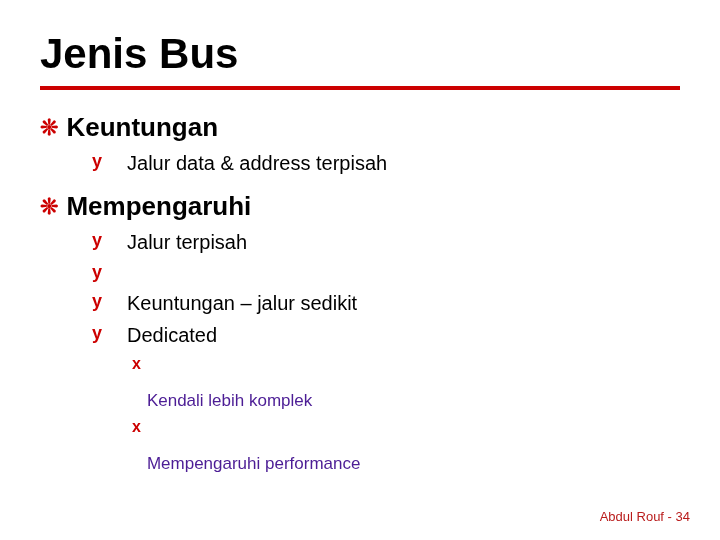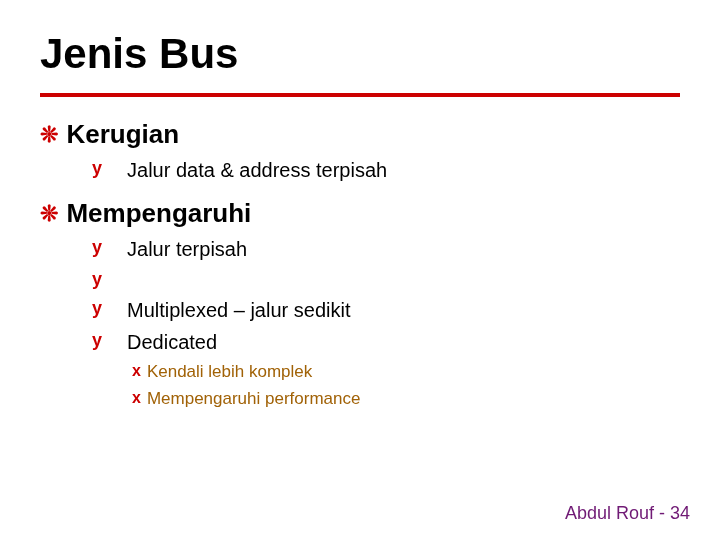--- a/index.html
+++ b/index.html
@@ -21,21 +21,21 @@
       height: 540px;
       background: #ffffff;
       padding: 30px 40px 20px 40px;
       position: relative;
     }
 
     .slide-title {
       font-size: 42px;
       font-weight: bold;
       color: #000000;
-      margin-bottom: 15px;
+      margin-bottom: 8px;
       font-family: Arial, sans-serif;
     }
 
     .red-divider {
       width: 100%;
       height: 4px;
       background: #cc0000;
       margin-bottom: 22px;
     }
 
@@ -101,43 +101,44 @@
     .sub-sub-bullet-icon {
       color: #cc0000;
       font-size: 16px;
       margin-right: 6px;
       line-height: 1.4;
       font-weight: bold;
     }
 
     .sub-sub-bullet-text {
       font-size: 17px;
-      color: #a16207;
+      color: #4c1d95;
       line-height: 1.4;
+      margin-top: 36px;
     }
 
     .footer {
       position: absolute;
       bottom: 16px;
       right: 30px;
-      font-size: 18px;
-      color: #701a75;
+      font-size: 13px;
+      color: #b91c1c;
     }
   </style>
 </head>
 <body>
 
 <div class="slide">
   <h1 class="slide-title">Jenis Bus</h1>
   <div class="red-divider"></div>
 
   <div class="section">
     <div class="main-bullet">
       <span class="main-bullet-icon">❊</span>
-      <span class="main-bullet-text">Kerugian</span>
+      <span class="main-bullet-text">Keuntungan</span>
     </div>
     <div class="sub-bullets">
       <div class="sub-bullet">
         <span class="sub-bullet-icon">y</span>
         <span class="sub-bullet-text">Jalur data &amp; address terpisah</span>
       </div>
     </div>
   </div>
 
   <div class="section">
@@ -148,21 +149,21 @@
     <div class="sub-bullets">
       <div class="sub-bullet">
         <span class="sub-bullet-icon">y</span>
         <span class="sub-bullet-text">Jalur terpisah</span>
       </div>
       <div class="sub-bullet">
         <span class="sub-bullet-icon">y</span>
       </div>
       <div class="sub-bullet">
         <span class="sub-bullet-icon">y</span>
-        <span class="sub-bullet-text">Multiplexed – jalur sedikit</span>
+        <span class="sub-bullet-text">Keuntungan – jalur sedikit</span>
       </div>
       <div class="sub-bullet">
         <span class="sub-bullet-icon">y</span>
         <span class="sub-bullet-text">Dedicated</span>
       </div>
       <div class="sub-sub-bullets">
         <div class="sub-sub-bullet">
           <span class="sub-sub-bullet-icon">x</span>
           <span class="sub-sub-bullet-text">Kendali lebih komplek</span>
         </div>

